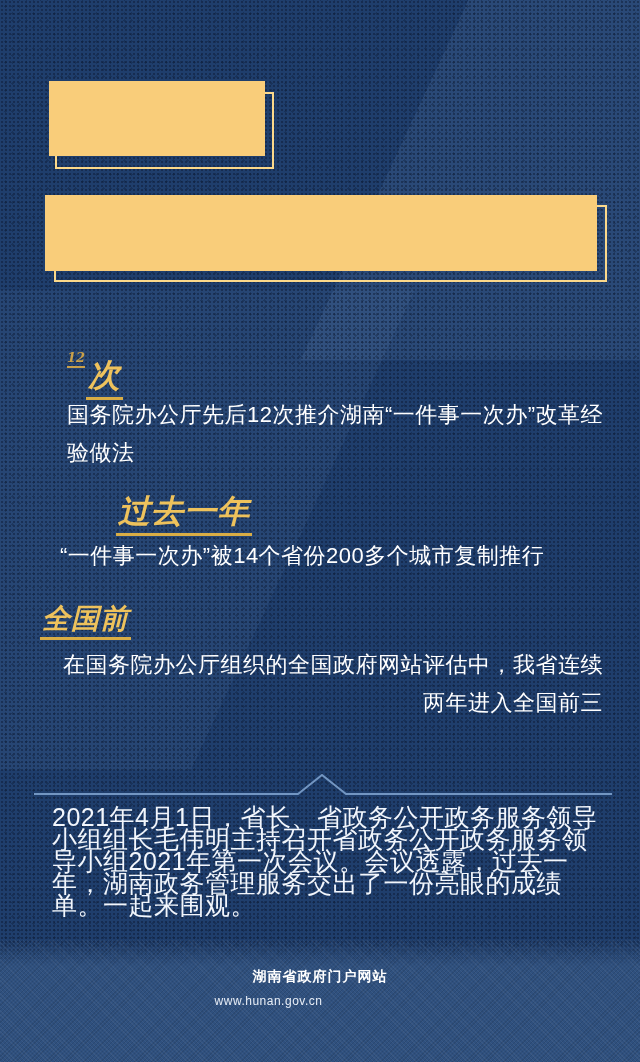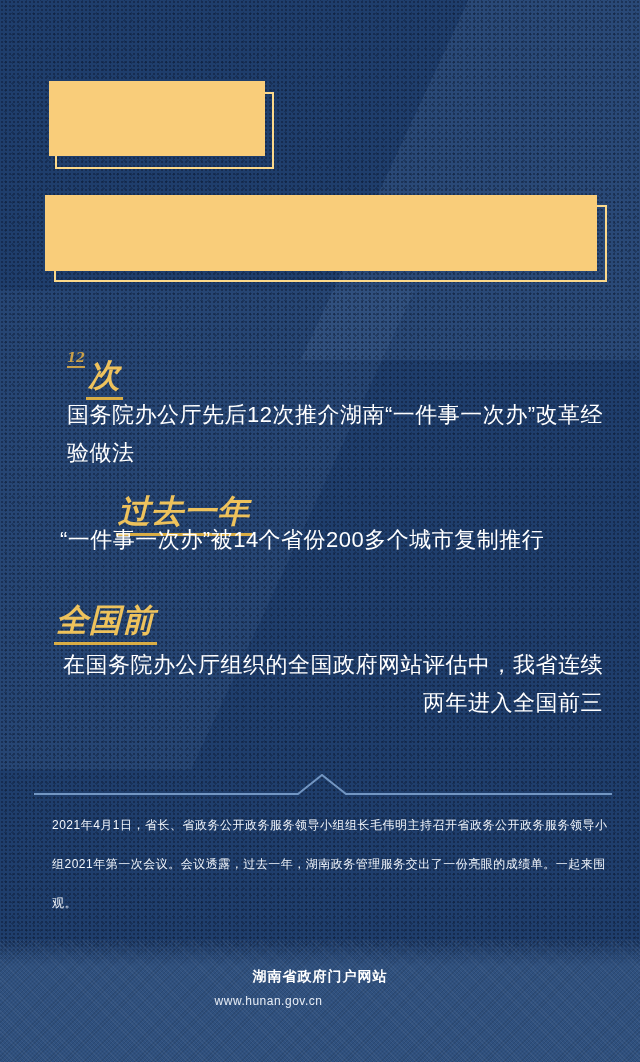--- a/index.html
+++ b/index.html
@@ -73,33 +73,33 @@
     position:absolute;
     color:#ffffff;
     font-size:22px;
     line-height:38px;
     letter-spacing:0.5px;
   }
   .stat1-prefix{left:67px;top:350px;}
   .stat1-unit{left:86px;top:358px;font-size:32px;}
   .stat1-body{left:55px;top:396px;width:545px;margin-left:12px;}
   .stat2-heading{left:116px;top:494px;font-size:32px;}
-  .stat2-body{left:60px;top:521px;width:545px;}
-  .stat3-heading{left:54px;top:603px;font-size:32px;}
+  .stat2-body{left:60px;top:537px;width:545px;}
+  .stat3-heading{left:40px;top:603px;font-size:28px;}
   .stat3-body{left:58px;top:646px;width:545px;text-align:right;}
 
   
   .panel-border{
     position:absolute;left:33px;top:772px;width:580px;height:24px;
   }
   .announcement-text{
     position:absolute;left:52px;top:806px;width:556px;
     color:#f2f6fc;
-    font-size:12px;
-    line-height:39px;
+    font-size:25px;
+    line-height:22px;
     letter-spacing:0.5px;
   }
 
   
   .footer-band{
     position:absolute;left:0;bottom:0;width:640px;height:122px;
     background:linear-gradient(180deg, rgba(47,80,126,0) 0px, #2f507e 26px, #2f507e 100%);
     z-index:1;
   }
   .footer-band .weave{

